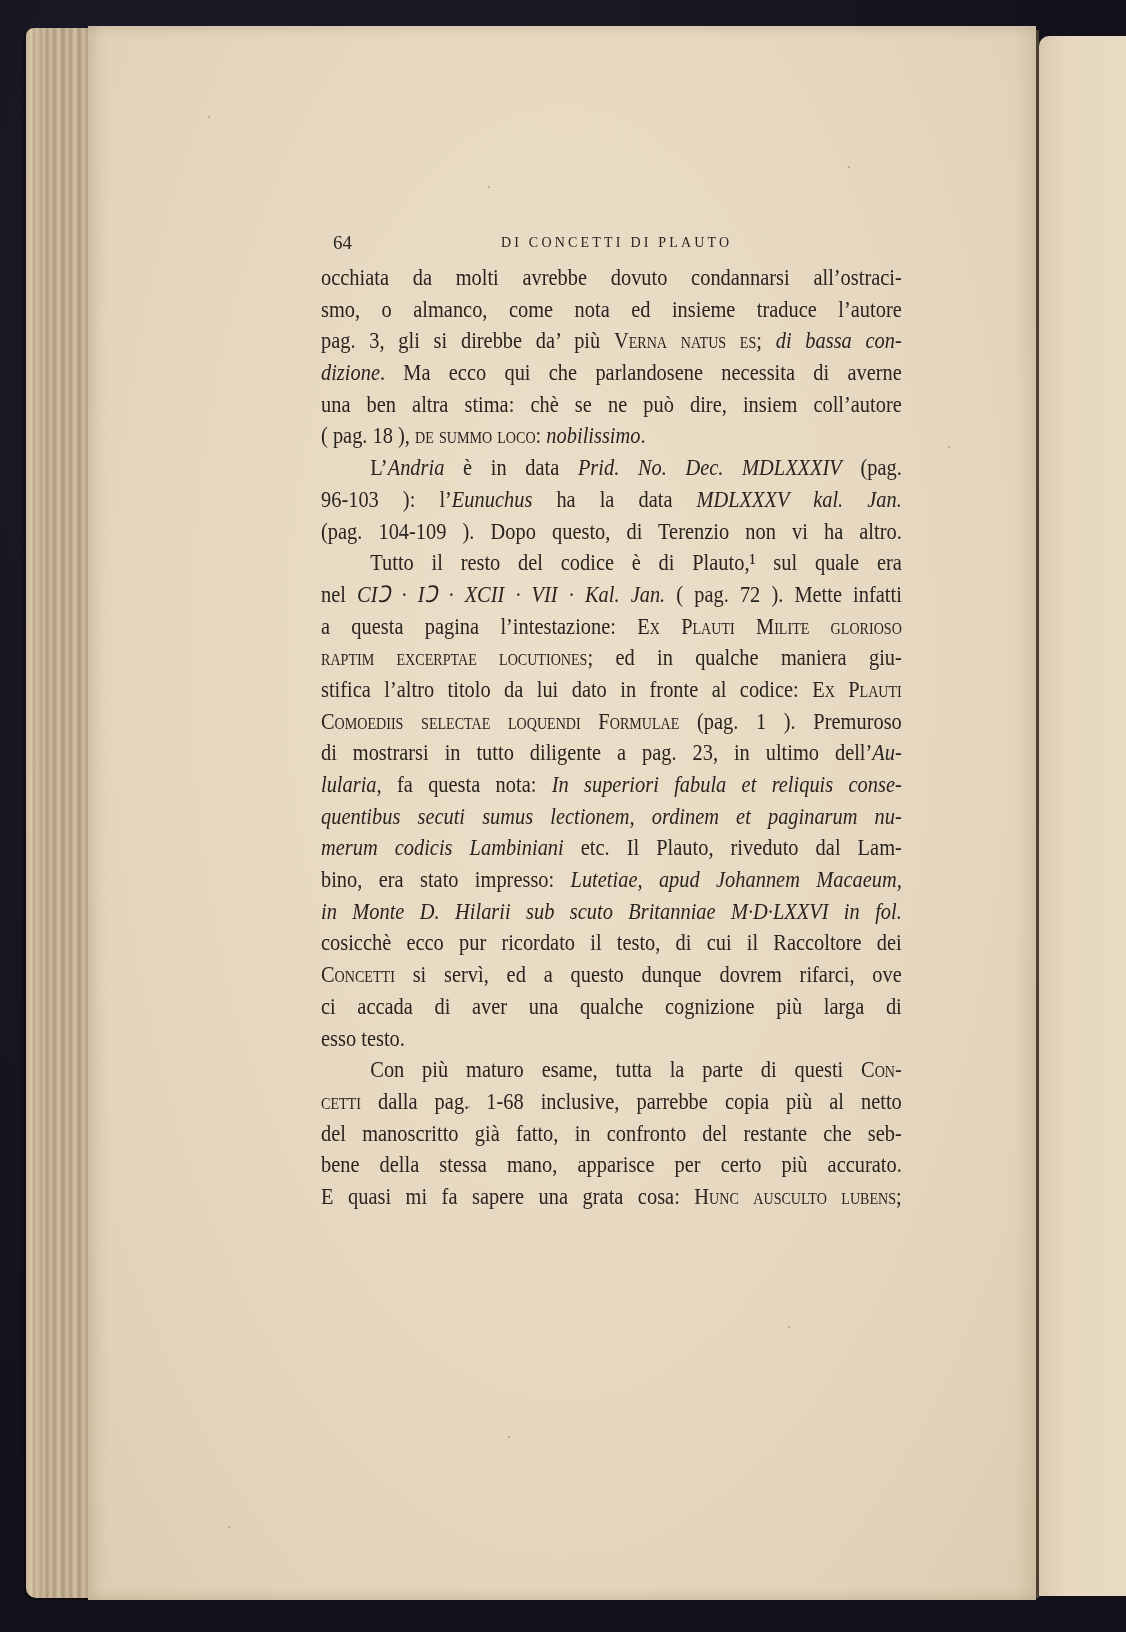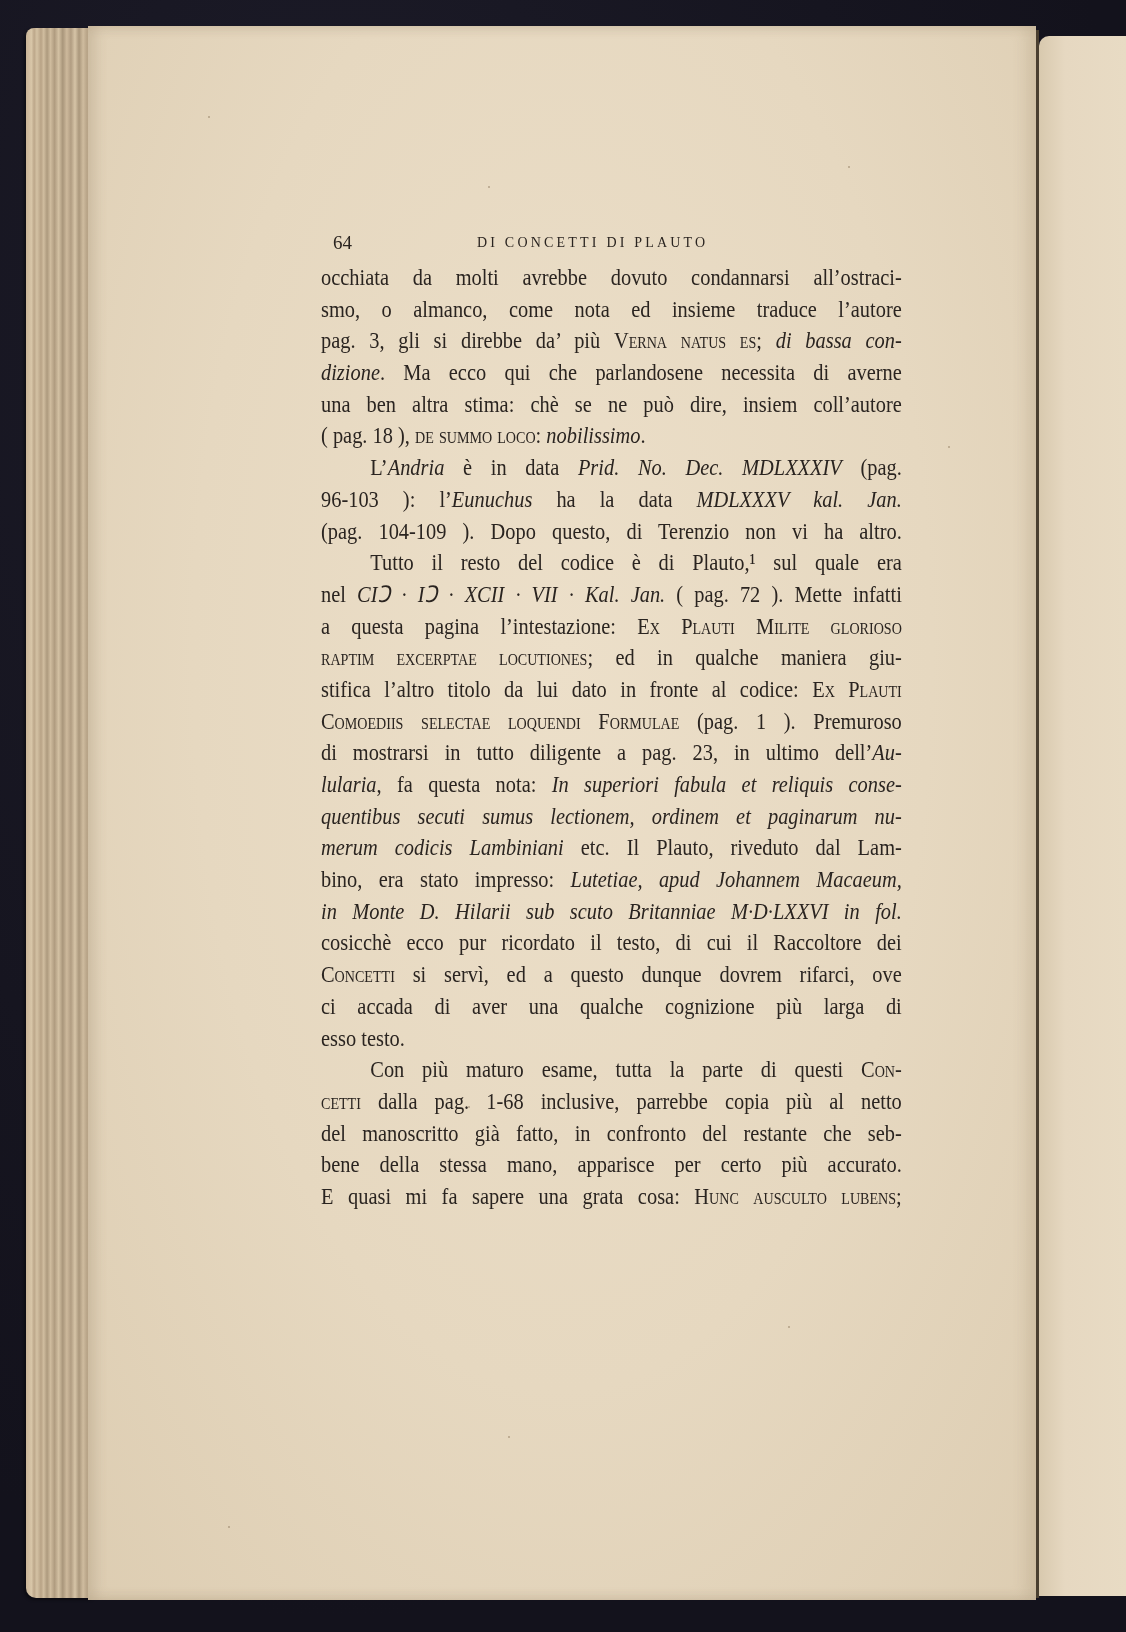--- a/index.html
+++ b/index.html
@@ -76,21 +76,21 @@
       font-size: 17px;
     }
     .page-number {
       position: absolute;
       left: 12px;
       top: 0;
       font-size: 19px;
     }
     .head-title {
       position: absolute;
-      left: 156px;
+      left: 180px;
       top: 3px;
       font-size: 14px;
       letter-spacing: 3.2px;
       text-align: right;
     }
     .line {
       font-size: 23.2px;
       line-height: 31.7px;
       height: 31.7px;
       white-space: nowrap;

